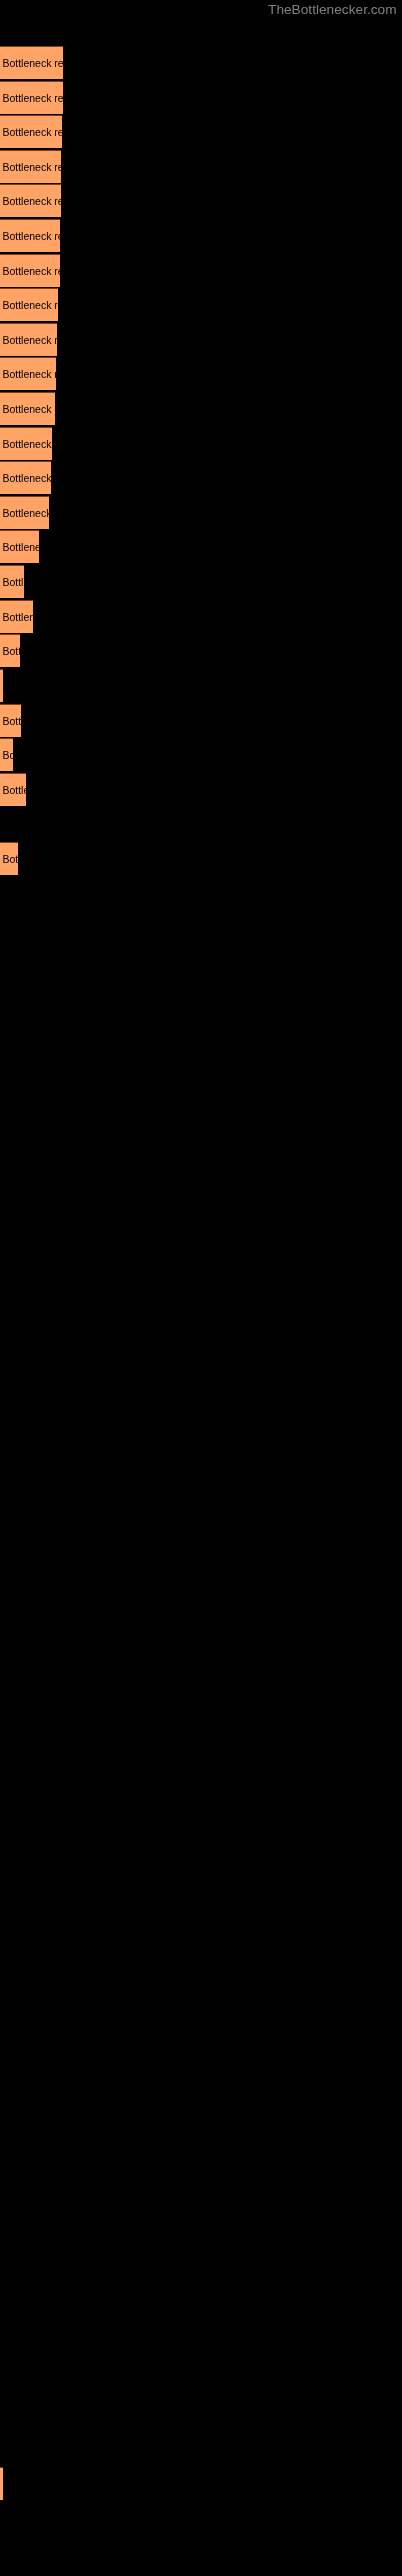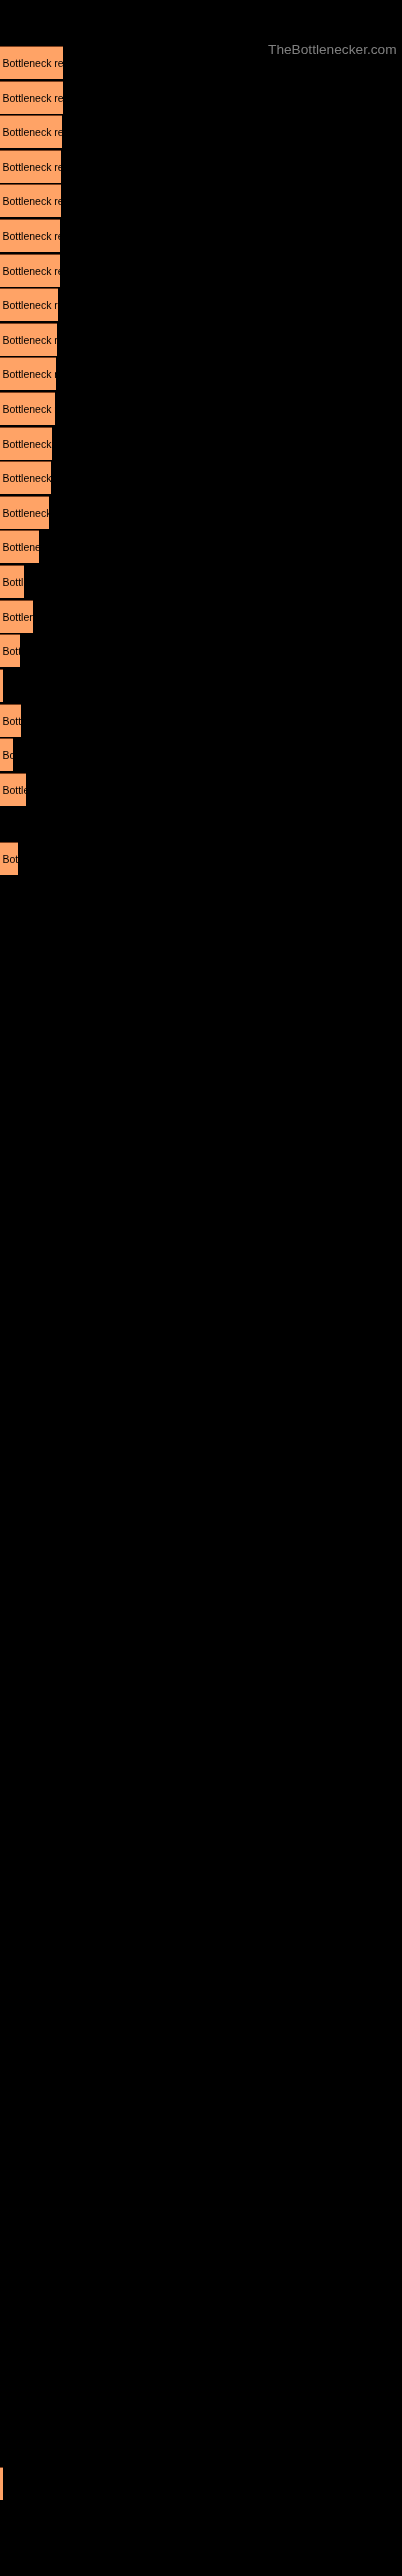--- a/index.html
+++ b/index.html
@@ -19,21 +19,20 @@
   #page-title {
     position: absolute;
     top: 1.6px;
     right: 6.4px;
     color: #808080;
     font-size: 13.7px;
     font-family: "Liberation Sans", sans-serif;
     letter-spacing: 0px;
     white-space: nowrap;
     text-align: left;
-    margin-top: 40px;
   }
 
   #chart-area {
     position: absolute;
     left: 0;
     top: 0;
     width: 403px;
     height: 2576px;
   }
 

